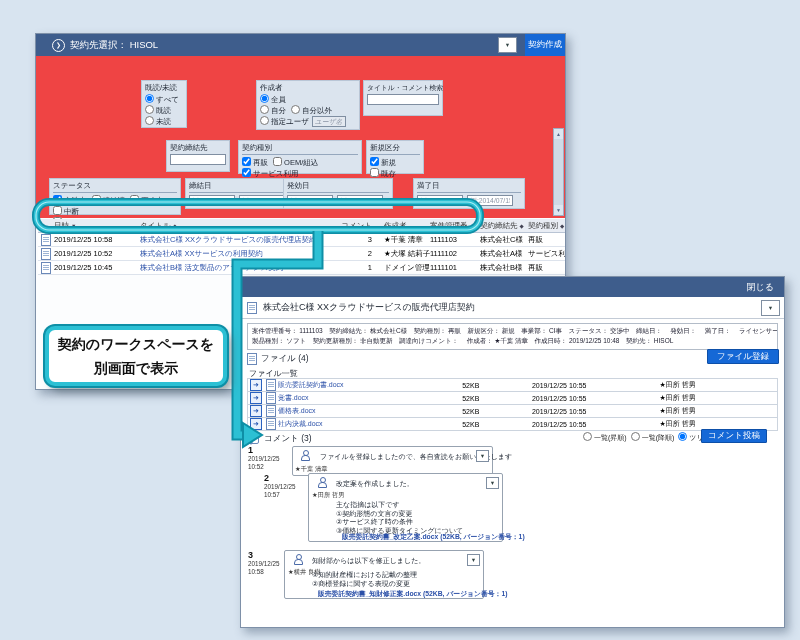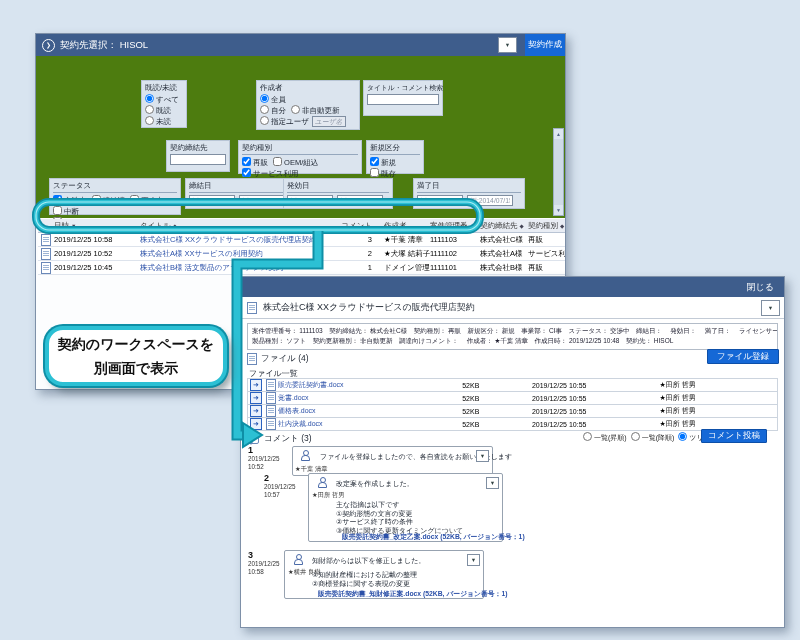--- a/index.html
+++ b/index.html
@@ -6,21 +6,21 @@
   body{width:800px;height:640px;font-family:"Liberation Sans","DejaVu Sans",sans-serif;}
   #stage{position:relative;width:800px;height:640px;background:#d8e4f0;overflow:hidden;}
   .abs{position:absolute;box-sizing:border-box;}
 
   
   .window{background:#eef2f7;border:1px solid #7e90a8;box-shadow:4px 5px 9px rgba(70,90,115,.45);}
   .titlebar{background:#3e5d8c;color:#fff;display:flex;align-items:center;font-size:9.5px;}
   .btn-blue{background:#1568d6;color:#fff;border:1px solid #0d4fa8;font-size:8.5px;display:flex;align-items:center;justify-content:center;border-radius:1px;cursor:default;}
 
   
-  .w1body{background:#4d7c0f;}
+  .w1body{background:#ef4444;}
   .grp{position:absolute;box-sizing:border-box;background:#dbe4ee;border:1px solid #b9c6d6;font-size:7.5px;color:#1c2430;padding:2px 3px;}
   .grp .lbl{display:block;margin-bottom:1px;white-space:nowrap;}
   .grp.ruled .lbl{border-bottom:1px solid #95a7bd;padding-bottom:1px;margin-bottom:2px;}
   .txt{background:#fff;border:1px solid #7f8ea1;font-size:6.8px;height:11px;box-sizing:border-box;padding:0 2px;font-family:inherit;color:#222;}
   .txt::placeholder{color:#8a94a4;}
   .txt:disabled{background:#e4e9f0;font-style:italic;}
   input[type=checkbox],input[type=radio]{width:9px;height:9px;margin:0 2px 0 0;vertical-align:-1px;}
   .opt{white-space:nowrap;margin-right:3px;display:inline-block;}
 
   
@@ -53,33 +53,33 @@
   .cbox{background:#fff;border:1px solid #97a2b0;border-radius:2px;}
   .cmt-no{font-weight:bold;font-size:9px;color:#111;}
   .cmt-date{font-size:6.3px;color:#333;line-height:8px;}
   .cmt-text{font-size:7px;color:#1c2430;white-space:nowrap;}
   .cmt-name{font-size:6.3px;color:#333;white-space:nowrap;}
   .cmt-line{font-size:7px;color:#1c2430;line-height:8.5px;white-space:nowrap;}
   .cmt-link{font-size:6.8px;font-weight:bold;white-space:nowrap;}
   .viewopt{font-size:7px;color:#222;white-space:nowrap;}
 
   
-  #callout{background:#fff;border:4px solid #2cc0d4;border-radius:18px;
+  #callout{background:#fff;border:4px solid #2cc0d4;border-radius:10px;
     box-shadow:0 0 0 2px #0e8fa6,5px 6px 7px rgba(80,100,110,.55);
     display:flex;flex-direction:column;align-items:center;justify-content:center;
     font-size:14px;font-weight:bold;color:#111;line-height:24px;text-align:center;}
   #annot{pointer-events:none;}
 </style>
 </head>
 <body>
 
 <div id="stage">
 
   <div class="abs window" id="win1" style="left:35px;top:33px;width:531px;height:357px;overflow:hidden;">
-    <div class="titlebar" style="height:22px;padding-left:6px;">
+    <div class="titlebar" style="height:22px;padding-left:16px;">
       <span class="circlechev">❯</span>
       <span style="margin-left:5px;">契約先選択： HISOL</span>
       <span style="flex:1;"></span>
       <span class="ddbox" style="width:17px;height:14px;margin-right:8px;">▼</span>
       <span class="btn-blue" style="width:40px;height:36px;border:none;">契約作成</span>
     </div>
 
     <div class="abs w1body" style="left:0;top:22px;right:0;bottom:0;">
 
       <div class="abs" style="left:0;top:162px;right:0;bottom:0;background:#fcfdfe;"></div>
@@ -89,21 +89,21 @@
         <label class="opt"><input type="radio" name="rd" checked="" style=""><span>すべて</span></label><br>
         <label class="opt"><input type="radio" name="rd" style=""><span>既読</span></label><br>
         <label class="opt"><input type="radio" name="rd" style=""><span>未読</span></label>
       </div>
 
 
       <div class="grp" style="left:220px;top:24px;width:104px;height:50px;">
         <span class="lbl">作成者</span>
         <label class="opt"><input type="radio" name="au" checked="" style=""><span>全員</span></label><br>
         <label class="opt"><input type="radio" name="au" style=""><span>自分</span></label>
-        <label class="opt"><input type="radio" name="au" style=""><span>非自動更新</span></label><br>
+        <label class="opt"><input type="radio" name="au" style=""><span>自分以外</span></label><br>
         <label class="opt"><input type="radio" name="au" style=""><span>指定ユーザ</span></label><input class="txt" disabled="" style="width: 34px;" placeholder="ユーザ名">
       </div>
 
       <div class="grp" style="left:327px;top:24px;width:80px;height:36px;">
         <span class="lbl" style="font-size:6.8px;">タイトル・コメント検索</span>
         <input class="txt" style="width: 72px;">
       </div>
 
       <div class="grp" style="left:130px;top:84px;width:64px;height:32px;">
         <span class="lbl">契約締結先</span>

